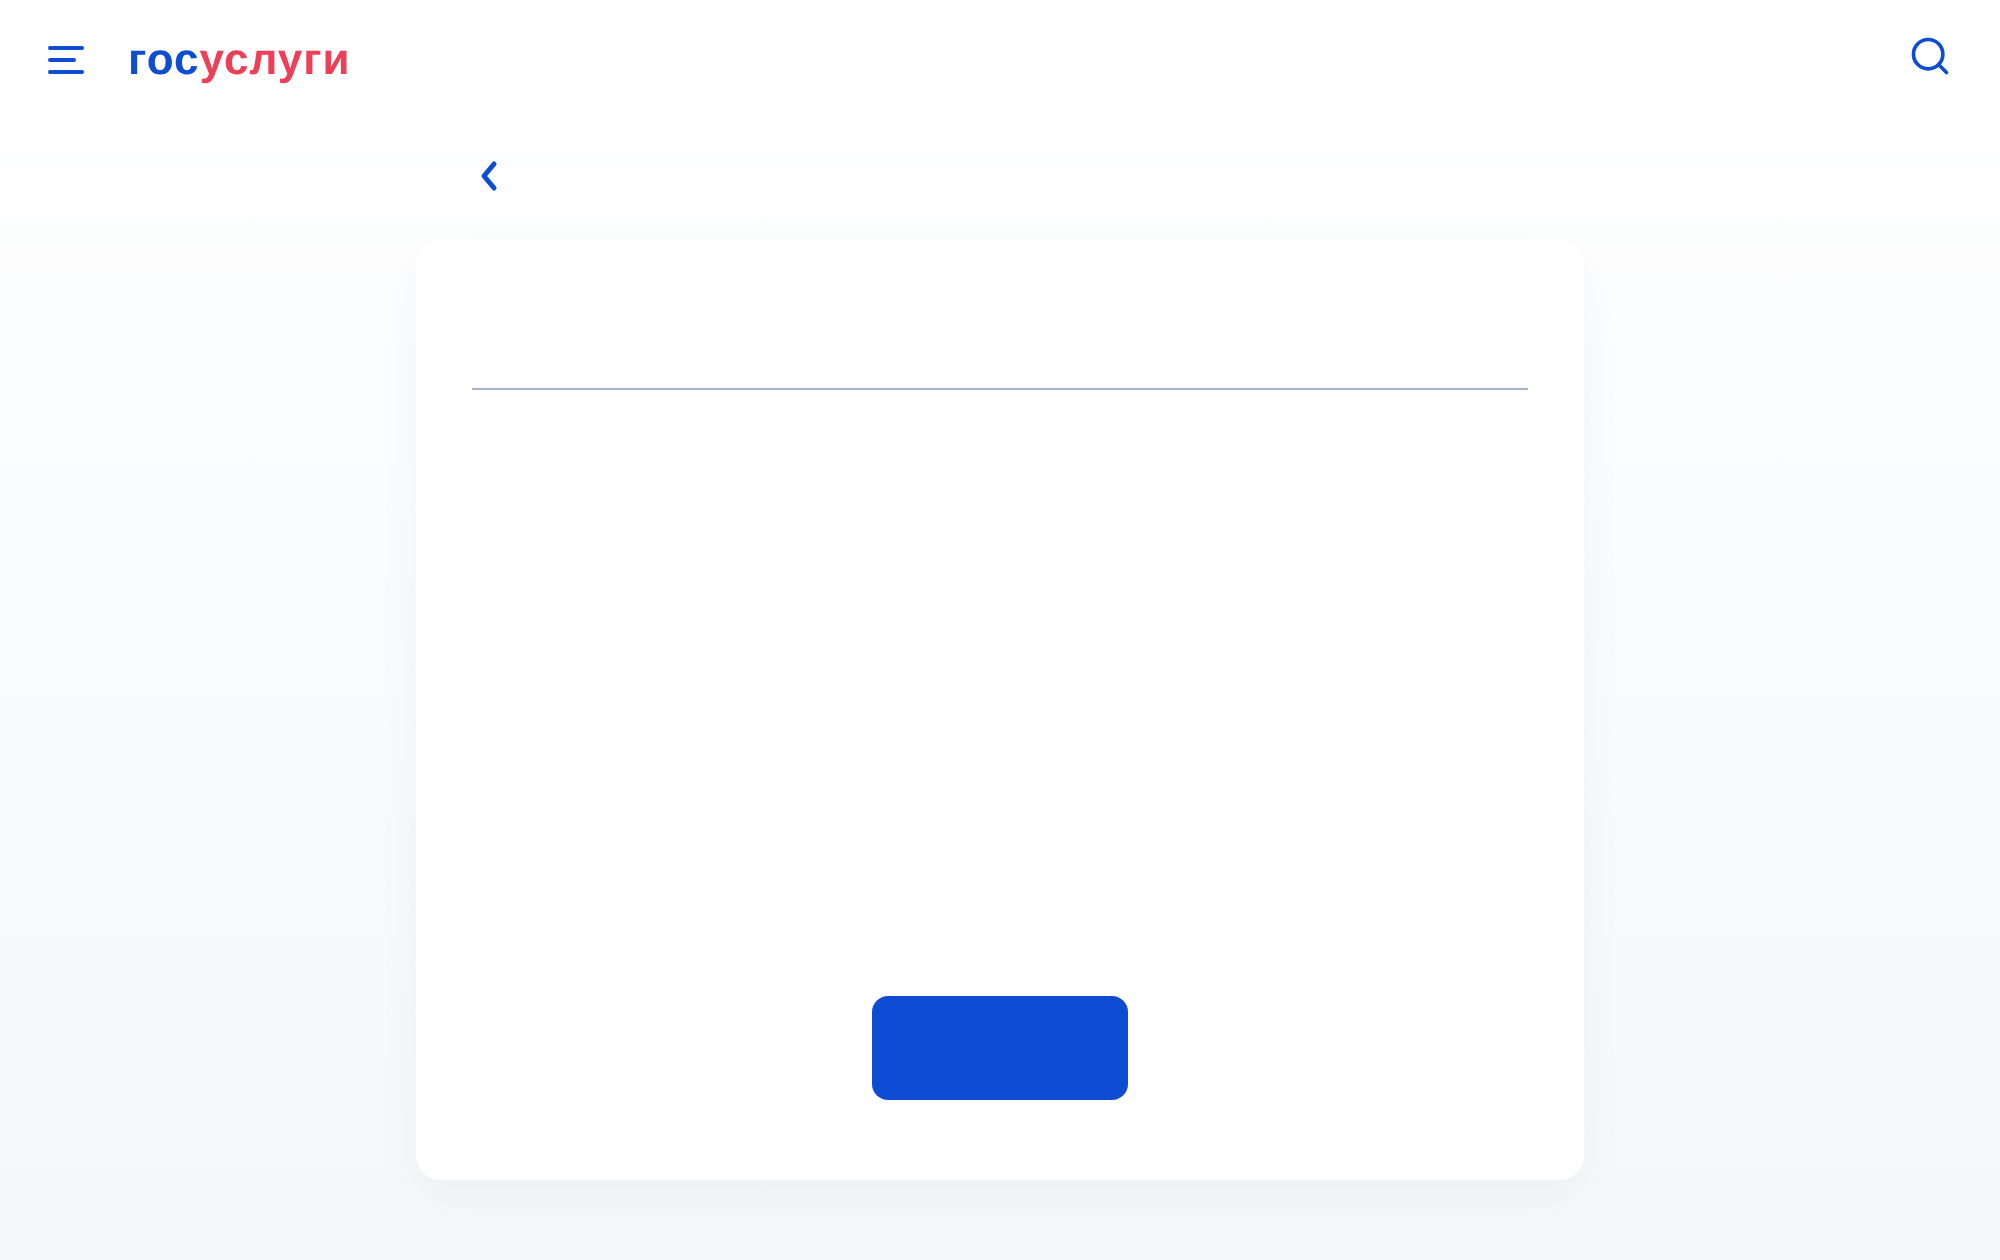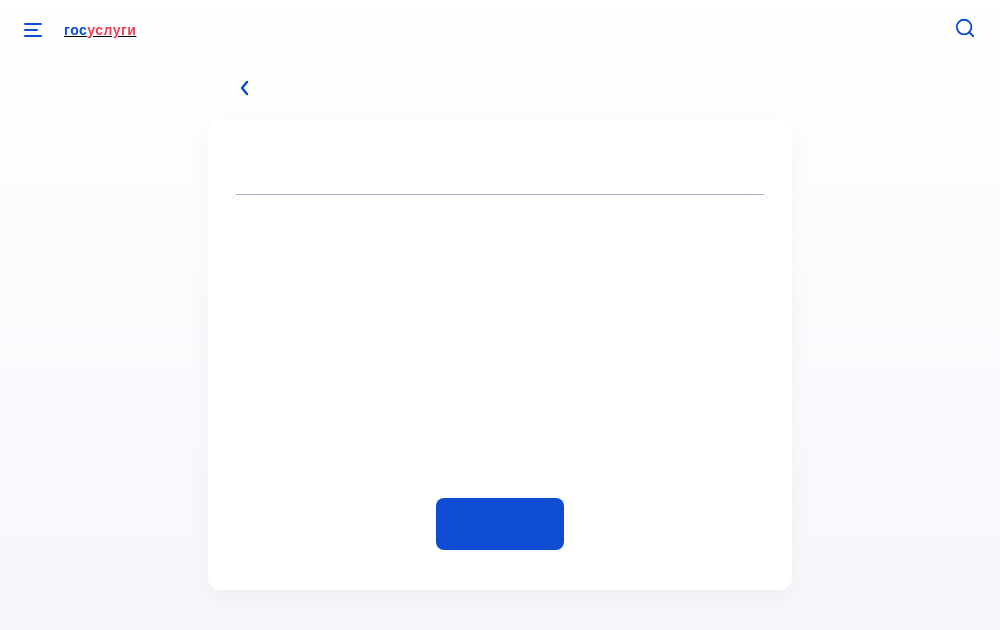--- a/index.html
+++ b/index.html
@@ -46,25 +46,24 @@
       background: #0d4cd3;
       border-radius: 2px;
     }
     
     .menu-icon span:nth-child(1) { width: 18px; }
     .menu-icon span:nth-child(2) { width: 14px; }
     .menu-icon span:nth-child(3) { width: 18px; }
     
     .logo {
       font-weight: 700;
-      font-size: 14px;
+      font-size: 22px;
       letter-spacing: 0.5px;
       font-family: Arial, sans-serif;
       text-transform: lowercase;
-      text-decoration: underline;
     }
     
     .logo .blue { color: #0d4cd3; }
     .logo .red { color: #ee3f58; }
     
     .search-icon {
       cursor: pointer;
       color: #0d4cd3;
     }
     

